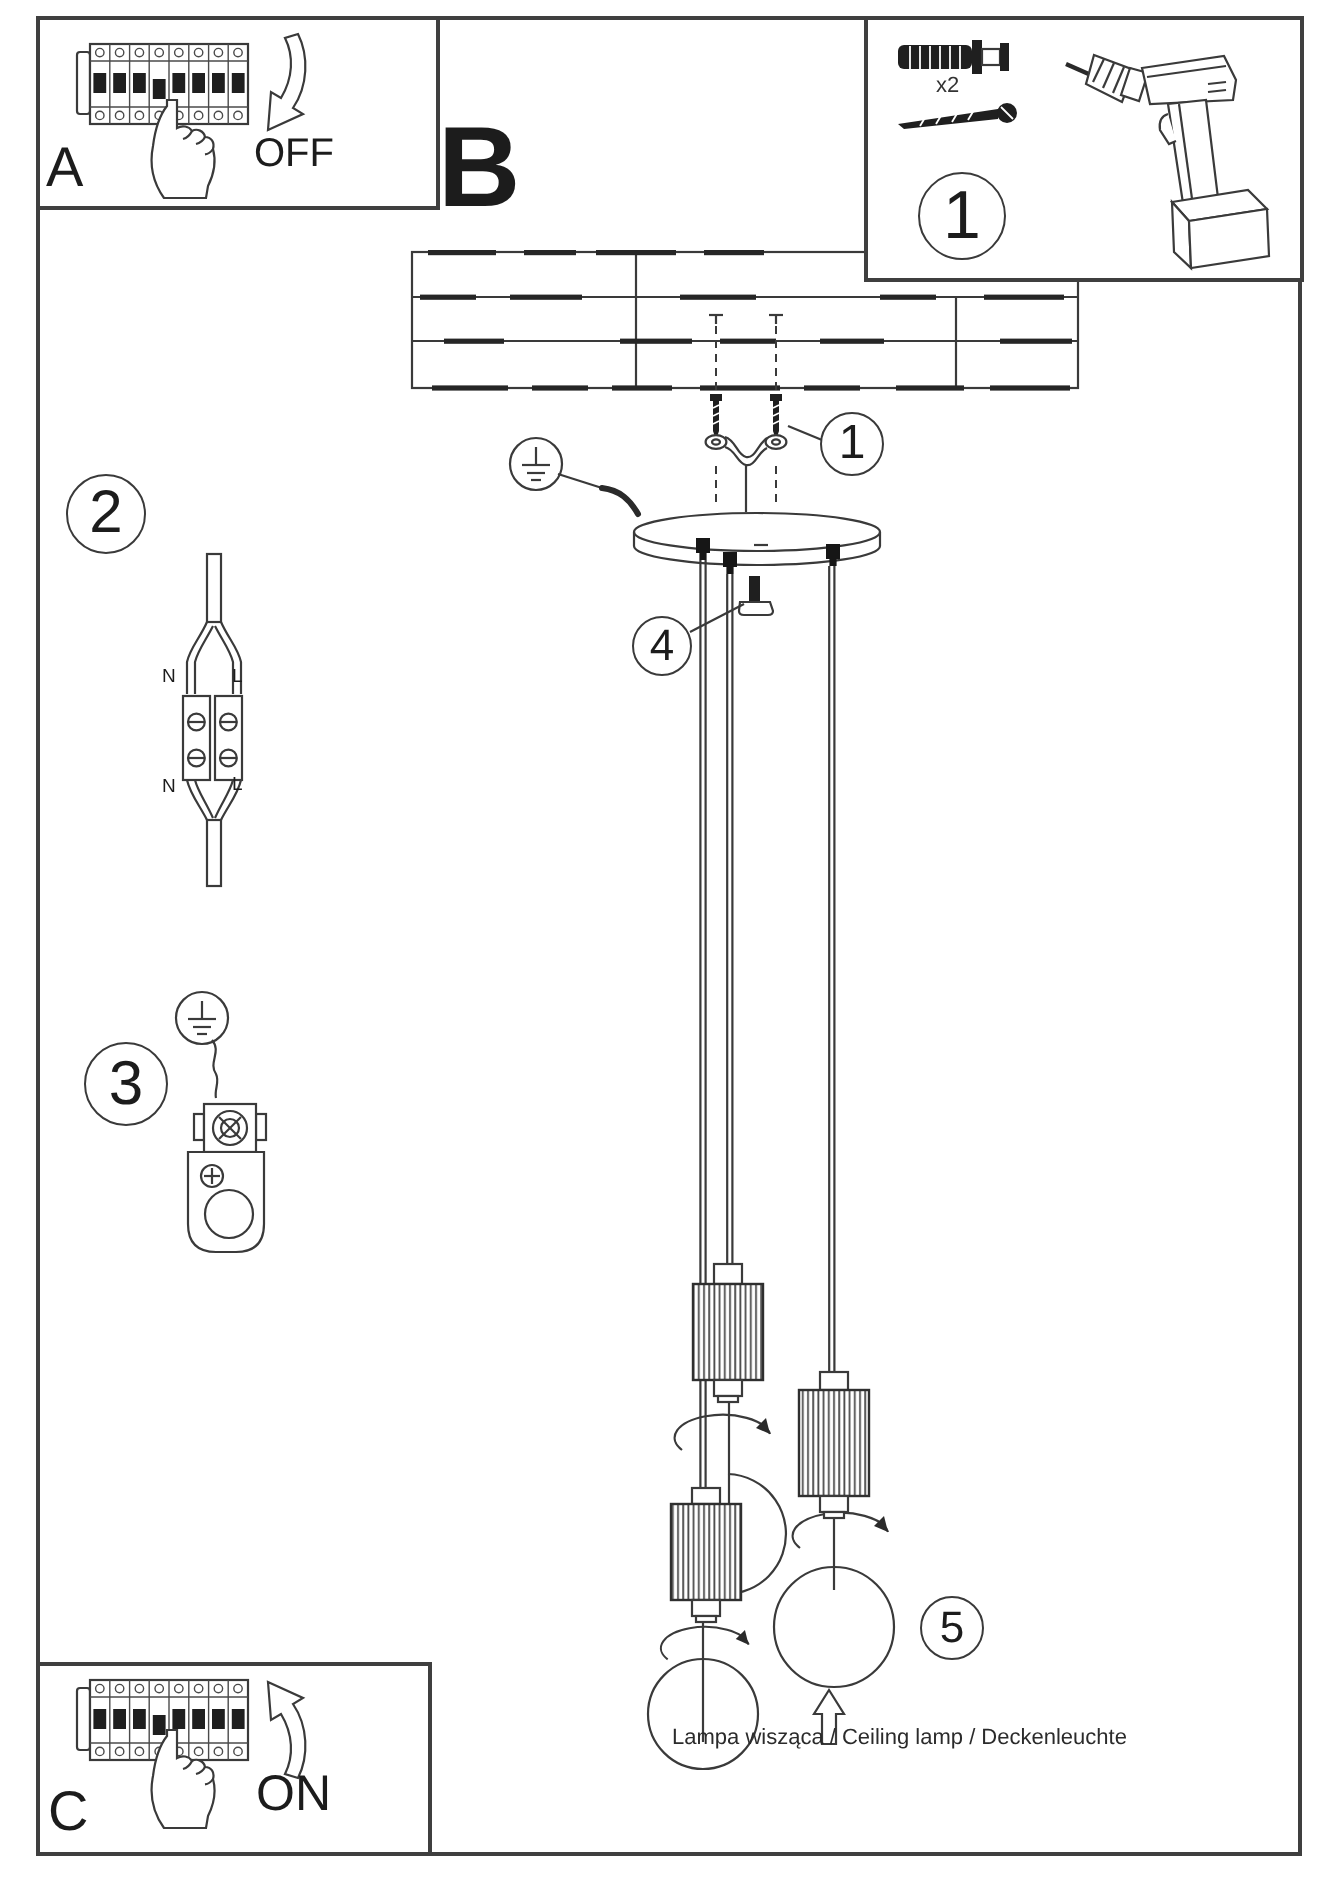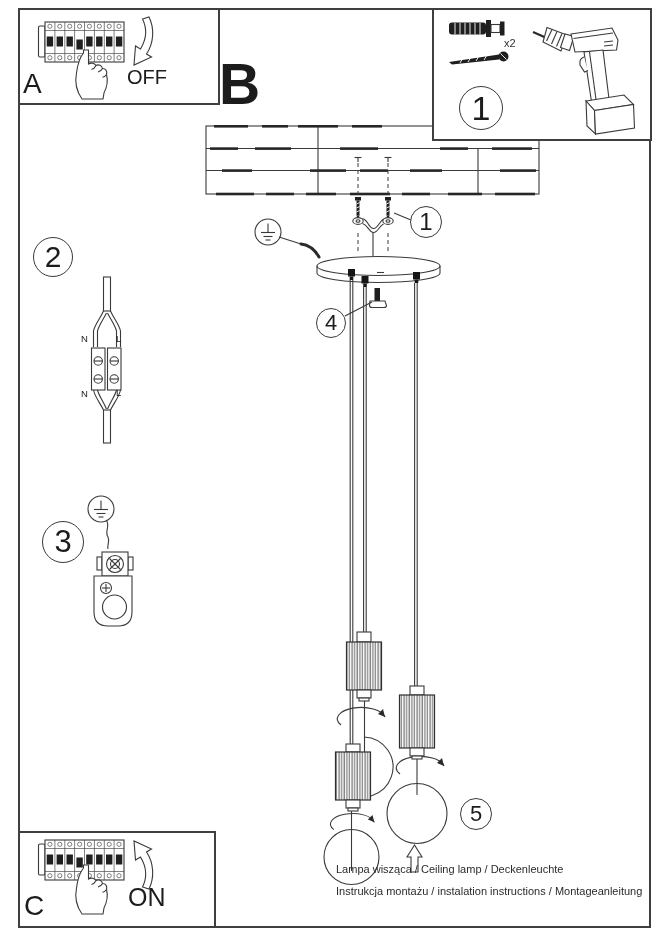--- a/index.html
+++ b/index.html
@@ -319,33 +319,32 @@
     <rect x="19" y="832" width="196" height="95" fill="#ffffff" stroke="#3f3f3f" stroke-width="2"></rect>
     <use href="#breaker" transform="translate(0,818)"></use>
     <use href="#hand" transform="translate(0,815)"></use>
     <use href="#curve-arrow" transform="translate(0,906) scale(1,-1)"></use>
   </g>
 </svg>
 
 <div class="lbl" style="left:23px;top:70px;font-size:28px;">A</div>
 <div class="lbl" style="left:127px;top:67px;font-size:20px;">OFF</div>
 <div class="lbl" style="left:219px;top:56px;font-size:57px;font-weight:bold;">B</div>
-<div class="lbl" style="left:504px;top:38px;font-size:11px;color:#333;">x2</div>
+<div class="lbl" style="left:468px;top:38px;font-size:11px;color:#333;">x2</div>
 
 <div class="circ" style="left:459px;top:86px;width:44px;height:44px;font-size:34px;">1</div>
 <div class="circ" style="left:410px;top:206px;width:32px;height:32px;font-size:24px;">1</div>
 <div class="circ" style="left:33px;top:237px;width:40px;height:40px;font-size:30px;">2</div>
 <div class="circ" style="left:42px;top:521px;width:42px;height:42px;font-size:31px;">3</div>
 <div class="circ" style="left:316px;top:308px;width:30px;height:30px;font-size:22px;">4</div>
 <div class="circ" style="left:460px;top:798px;width:32px;height:32px;font-size:22px;">5</div>
 
 <div class="lbl small" style="left:81px;top:334px;">N</div>
 <div class="lbl small" style="left:116px;top:334px;">L</div>
 <div class="lbl small" style="left:81px;top:389px;">N</div>
 <div class="lbl small" style="left:116px;top:388px;">L</div>
 
 <div class="lbl" style="left:24px;top:892px;font-size:28px;">C</div>
 <div class="lbl" style="left:128px;top:885px;font-size:25px;">ON</div>
 
-<div class="lbl foot" style="left:336px;top:886px;">Instrukcja montażu / instalation instructions / Montageanleitung</div>
 <div class="lbl foot" style="left:336px;top:864px;">Lampa wisząca / Ceiling lamp / Deckenleuchte</div>
 
 </div>
 
 </body></html>

